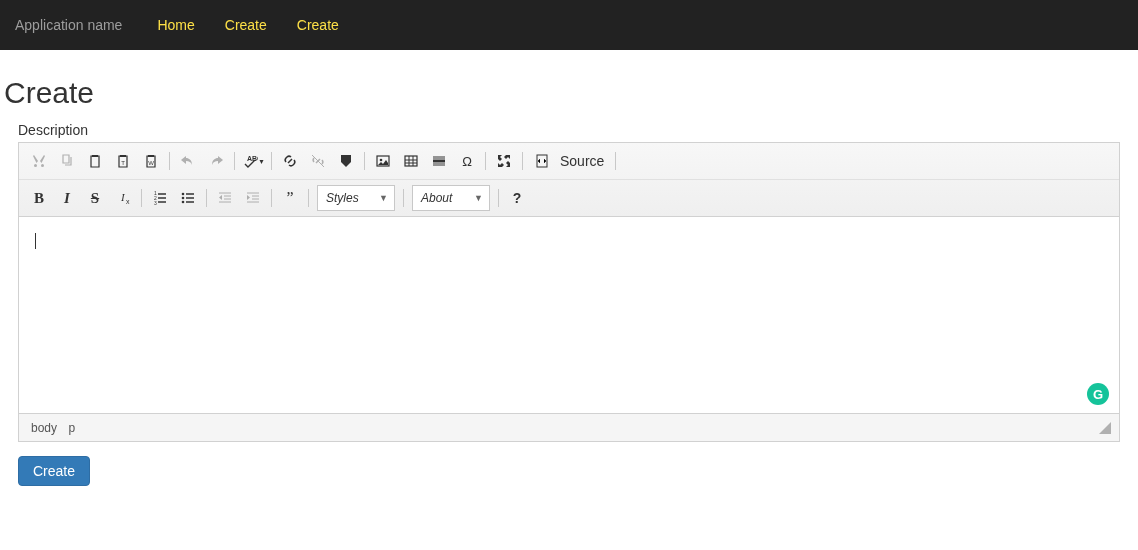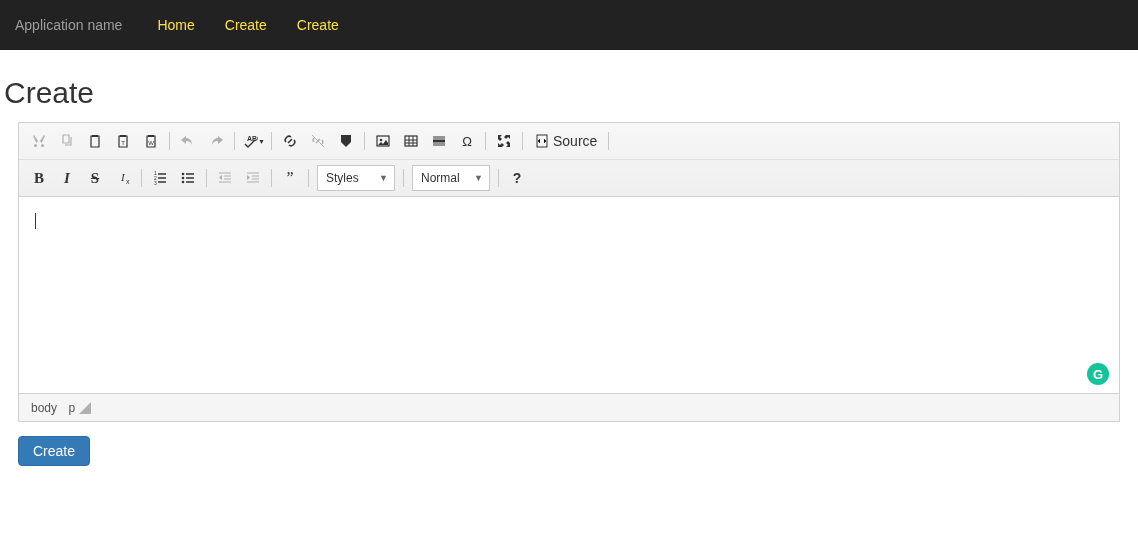--- a/index.html
+++ b/index.html
@@ -13,48 +13,51 @@
 .form-input { width: 280px; height: 34px; padding: 6px 12px; border: 1px solid #ccc; border-radius: 4px; font-size: 14px; }
 .field-group { margin-left: 14px; margin-bottom: 8px; }
 .editor-wrapper { margin-left: 14px; margin-right: 0; border: 1px solid #d1d1d1; }
 .editor-toolbar { background: linear-gradient(to bottom, #f7f7f7, #efefef); border-bottom: 1px solid #d1d1d1; }
 .toolbar-row { display: flex; align-items: center; padding: 4px 6px; flex-wrap: wrap; }
 .toolbar-row + .toolbar-row { border-top: 1px solid #e0e0e0; }
 .tb-btn { width: 28px; height: 28px; display: inline-flex; align-items: center; justify-content: center; cursor: pointer; border: 1px solid transparent; border-radius: 2px; color: #333; }
 .tb-btn.disabled { opacity: 0.35; cursor: default; }
 .tb-sep { width: 1px; height: 18px; background: #c8c8c8; margin: 0 4px; }
 .tb-btn svg { width: 16px; height: 16px; display: block; }
-.tb-text-btn { height: 28px; display: inline-flex; align-items: center; padding: 0 6px; cursor: pointer; border: 1px solid transparent; border-radius: 2px; gap: 3px; }
-.tb-combo { height: 26px; border: 1px solid #c8c8c8; background: #fff; display: inline-flex; align-items: center; padding: 0 6px 0 8px; font-size: 12px; color: #333; margin: 0 4px; cursor: pointer; min-width: 78px; justify-content: space-between; }
+.tb-text-btn { height: 28px; display: inline-flex; align-items: center; padding: 0 6px; cursor: pointer; border: 1px solid transparent; border-radius: 2px; gap: 10px; }
+.tb-combo { height: 26px; border: 1px solid #c8c8c8; background: #fff; display: inline-flex; align-items: center; padding: 0 6px 0 8px; font-size: 12px; color: #333; margin: 0 4px; cursor: pointer; min-width: 78px; justify-content: space-between; font-style: italic; }
 .tb-combo .arrow { font-size: 9px; color: #666; margin-left: 10px; }
 .tb-bold { font-family: Georgia, serif; font-weight: bold; font-size: 15px; }
 .tb-italic { font-family: Georgia, serif; font-style: italic; font-weight: bold; font-size: 15px; }
 .tb-strike { font-family: Georgia, serif; font-weight: bold; font-size: 15px; text-decoration: line-through; }
 .editor-body { position: relative; min-height: 196px; padding: 16px 16px; background: #fff; }
 .cursor { display: inline-block; width: 1px; height: 16px; background: #333; }
 .grammarly { position: absolute; right: 10px; bottom: 8px; width: 22px; height: 22px; border-radius: 50%; background: #15c39a; color: #fff; display: flex; align-items: center; justify-content: center; font-size: 13px; font-weight: bold; }
-.editor-footer { display: flex; align-items: center; border-top: 1px solid #d1d1d1; background: #f5f5f5; height: 28px; padding: 0 8px; font-size: 12px; color: #555; }
+.editor-footer { display: flex; align-items: center; justify-content: space-between; border-top: 1px solid #d1d1d1; background: #f5f5f5; height: 28px; padding: 0 8px; font-size: 12px; color: #555; }
 .path-item { padding: 2px 4px; cursor: pointer; }
 .resizer { width: 0; height: 0; border-style: solid; border-width: 0 0 12px 12px; border-color: transparent transparent #b0b0b0 transparent; cursor: se-resize; }
 .btn-primary { margin: 14px 0 0 14px; background: #337ab7; color: #fff; border: 1px solid #2e6da4; border-radius: 4px; padding: 6px 14px; font-size: 14px; cursor: pointer; }
 </style>
 </head>
 <body>
 
 <div class="navbar">
   <a class="navbar-brand">Application name</a>
   <a class="navbar-link">Home</a>
   <a class="navbar-link">Create</a>
   <a class="navbar-link">Create</a>
 </div>
 
 <div class="container">
   <h2>Create</h2>
 
 
+  <div class="field-group" style="margin-bottom:2px;">
+    <label class="form-label">Description</label>
+  </div>
 
   <div class="editor-wrapper">
     <div class="editor-toolbar">
       <div class="toolbar-row">
         <span class="tb-btn disabled">
             <svg viewBox="0 0 16 16">
               <path fill="currentColor" d="M4.5 11a1.5 1.5 0 1 0 0 3 1.5 1.5 0 0 0 0-3zm7 0a1.5 1.5 0 1 0 0 3 1.5 1.5 0 0 0 0-3zM3 2l4 6-1.5 2L2 3zM13 2l-4 6 1.5 2L14 3z"></path>
             </svg>
           </span>
         <span class="tb-btn disabled">
@@ -211,21 +214,21 @@
               <text x="8" y="13" font-size="16" text-anchor="middle" fill="currentColor" font-family="Georgia">”</text>
             </svg>
           </span>
         <span class="tb-sep"></span>
         <span class="tb-combo">
             <span>Styles</span>
             <span class="arrow">▼</span>
           </span>
         <span class="tb-sep"></span>
         <span class="tb-combo">
-            <span>Normal</span>
+            <span>About</span>
             <span class="arrow">▼</span>
           </span>
         <span class="tb-sep"></span>
         <span class="tb-btn">
             <svg viewBox="0 0 16 16">
               <text x="8" y="13" font-size="14" text-anchor="middle" font-weight="bold" fill="currentColor">?</text>
             </svg>
           </span>
       </div>
     </div>

